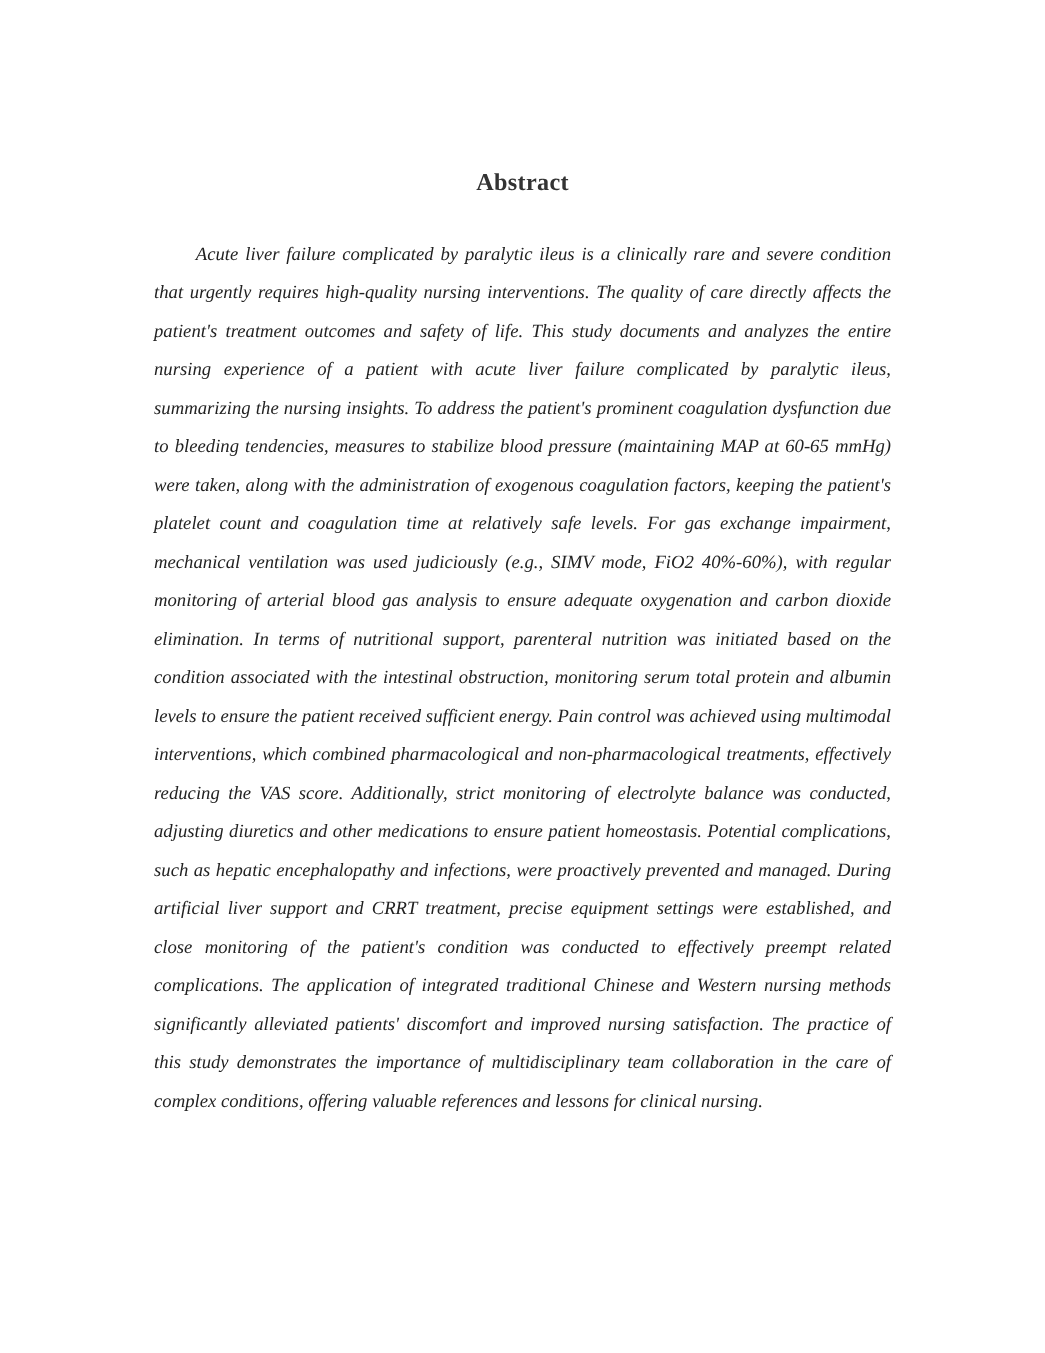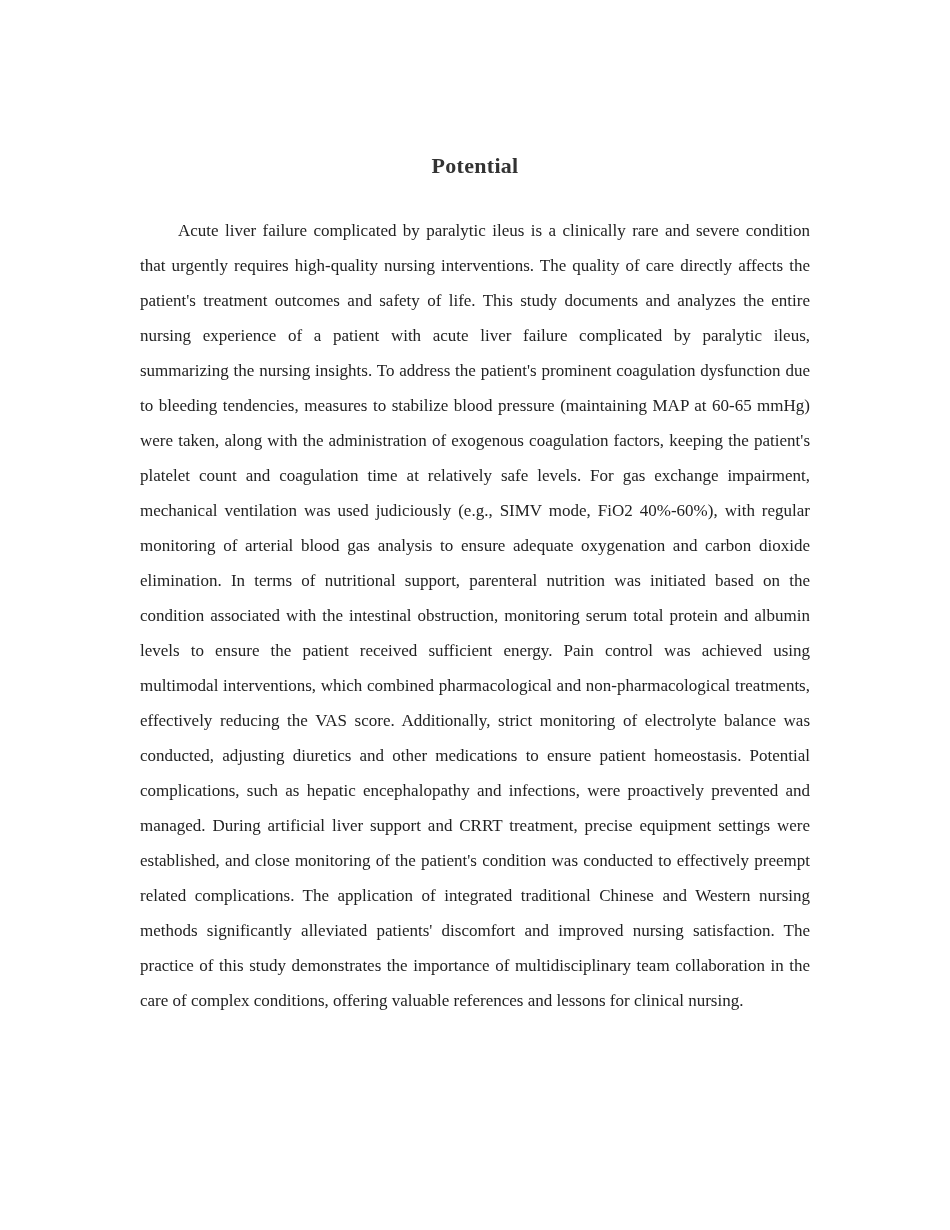--- a/index.html
+++ b/index.html
@@ -35,21 +35,22 @@
     position: absolute;
     top: 213px;
     left: 140px;
     width: 670px;
     margin: 0;
     font-size: 17px;
     line-height: 35px;
     text-align: justify;
     text-indent: 38px;
     color: #222222;
+    font-style: italic;
   }
 </style>
 </head>
 <body>
 
 <div class="page">
-  <h1 class="doc-title">Potential</h1>
+  <h1 class="doc-title">Abstract</h1>
   <p class="abstract-body">Acute liver failure complicated by paralytic ileus is a clinically rare and severe condition that urgently requires high-quality nursing interventions. The quality of care directly affects the patient's treatment outcomes and safety of life. This study documents and analyzes the entire nursing experience of a patient with acute liver failure complicated by paralytic ileus, summarizing the nursing insights. To address the patient's prominent coagulation dysfunction due to bleeding tendencies, measures to stabilize blood pressure (maintaining MAP at 60-65 mmHg) were taken, along with the administration of exogenous coagulation factors, keeping the patient's platelet count and coagulation time at relatively safe levels. For gas exchange impairment, mechanical ventilation was used judiciously (e.g., SIMV mode, FiO2 40%-60%), with regular monitoring of arterial blood gas analysis to ensure adequate oxygenation and carbon dioxide elimination. In terms of nutritional support, parenteral nutrition was initiated based on the condition associated with the intestinal obstruction, monitoring serum total protein and albumin levels to ensure the patient received sufficient energy. Pain control was achieved using multimodal interventions, which combined pharmacological and non-pharmacological treatments, effectively reducing the VAS score. Additionally, strict monitoring of electrolyte balance was conducted, adjusting diuretics and other medications to ensure patient homeostasis. Potential complications, such as hepatic encephalopathy and infections, were proactively prevented and managed. During artificial liver support and CRRT treatment, precise equipment settings were established, and close monitoring of the patient's condition was conducted to effectively preempt related complications. The application of integrated traditional Chinese and Western nursing methods significantly alleviated patients' discomfort and improved nursing satisfaction. The practice of this study demonstrates the importance of multidisciplinary team collaboration in the care of complex conditions, offering valuable references and lessons for clinical nursing.</p>
 </div>
 
 </body></html>

